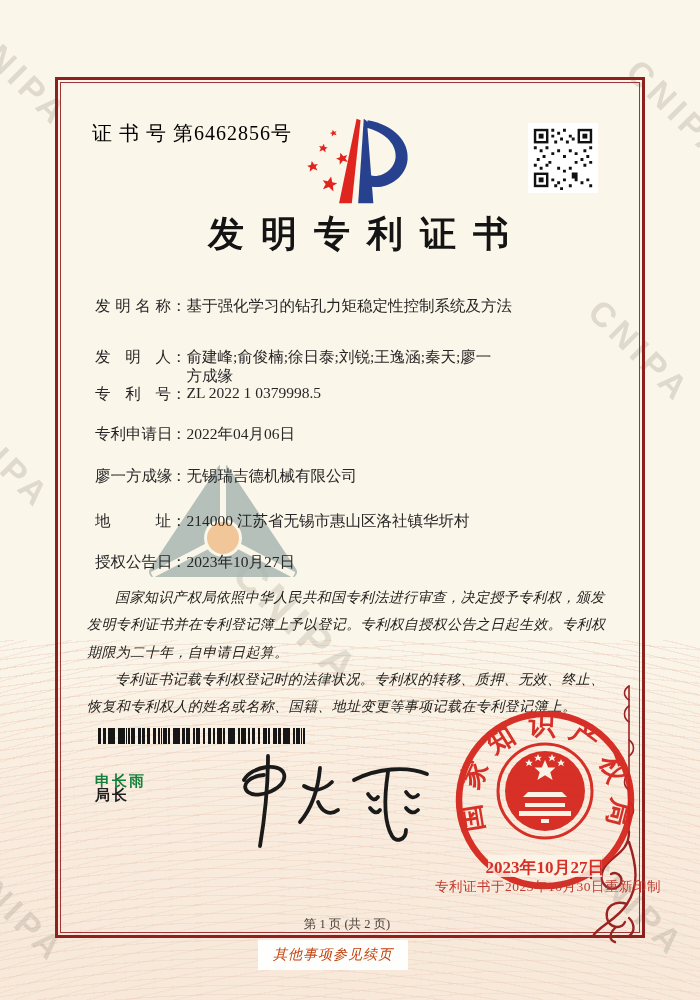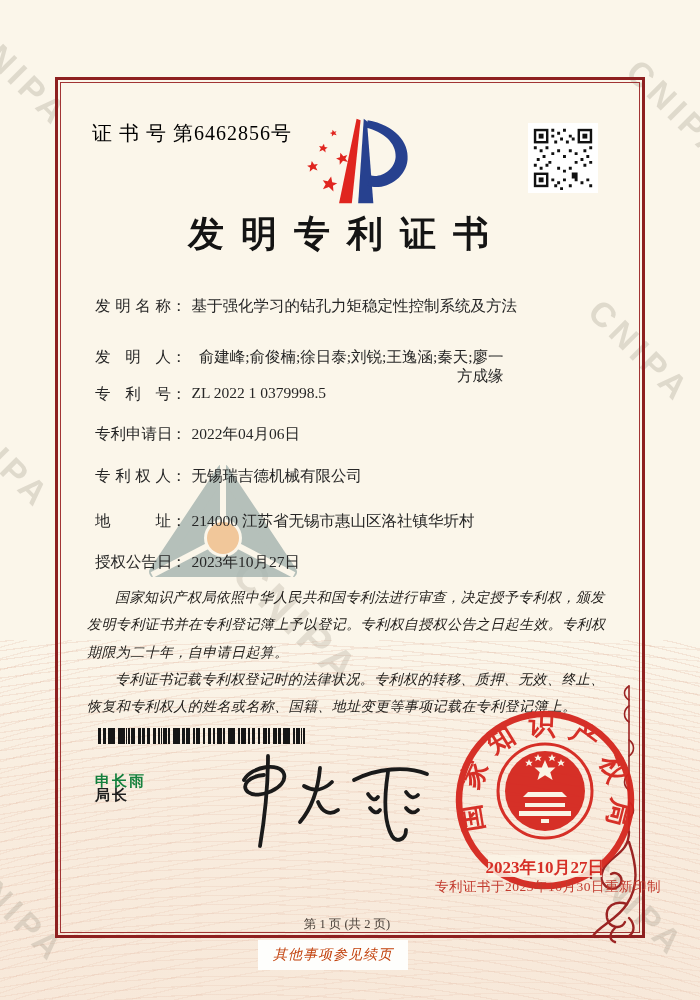--- a/index.html
+++ b/index.html
@@ -30,26 +30,26 @@
   .rigid-text{position:absolute;left:296px;top:466px;font-family:"Liberation Sans",sans-serif;
       font-weight:bold;font-size:66px;letter-spacing:16px;color:#c9c8c4;opacity:0.8;}
 
   
   .frame{position:absolute;left:55px;top:77px;width:584px;height:855px;border:3px solid #8e2020;}
   .frame-inner{position:absolute;left:2px;top:2px;right:2px;bottom:2px;border:1px solid #a13434;}
 
   .cert-no{position:absolute;left:92px;top:120px;font-size:20px;letter-spacing:1px;color:#000000;}
 
   .title{position:absolute;left:55px;width:584px;top:210px;text-align:center;
-         font-size:36px;font-weight:bold;letter-spacing:17px;color:#141414;}
+         font-size:36px;font-weight:bold;letter-spacing:17px;color:#141414;padding-left:20px;}
 
   .row{position:absolute;left:95px;font-size:15.5px;color:#262626;}
   .lab{display:inline-block;width:76px;text-align:justify;text-align-last:justify;vertical-align:top;white-space:nowrap;}
   .colon{display:inline-block;vertical-align:top;}
-  .val{display:inline-block;vertical-align:top;margin-left:5px;text-align:right;}
+  .val{display:inline-block;vertical-align:top;}
   .val.wrap{width:312px;line-height:1.25;}
   .pair2{position:absolute;left:253px;top:0;white-space:nowrap;}
 
   .body-text{position:absolute;left:87px;top:584px;width:526px;color:#23201d;}
   .body-text p{margin:0;text-indent:2em;font-size:14px;line-height:1.95;letter-spacing:0.4px;font-style:italic;}
 
   .barcode{position:absolute;left:98px;top:728px;width:208px;height:16px;
     background:
       repeating-linear-gradient(90deg,#161616 0 2px,rgba(0,0,0,0) 2px 5px),
       repeating-linear-gradient(90deg,#161616 0 1px,rgba(0,0,0,0) 1px 7px),
@@ -176,21 +176,21 @@
   <div class="row" style="top:347px">
     <span class="lab">发明人</span><span class="colon">：</span><span class="val wrap">俞建峰;俞俊楠;徐日泰;刘锐;王逸涵;秦天;廖一方成缘</span>
   </div>
   <div class="row" style="top:384px">
     <span class="lab">专利号</span><span class="colon">：</span><span class="val">ZL 2022 1 0379998.5</span>
   </div>
   <div class="row" style="top:424px">
     <span class="lab">专利申请日</span><span class="colon">：</span><span class="val">2022年04月06日</span>
   </div>
   <div class="row" style="top:466px">
-    <span class="lab">专利权人</span><span class="colon">：</span><span class="val">无锡瑞吉德机械有限公司</span>
+    <span class="lab">廖一方成缘</span><span class="colon">：</span><span class="val">无锡瑞吉德机械有限公司</span>
   </div>
   <div class="row" style="top:511px">
     <span class="lab">地址</span><span class="colon">：</span><span class="val">214000 江苏省无锡市惠山区洛社镇华圻村</span>
   </div>
   <div class="row" style="top:552px;width:520px">
     <span class="lab">授权公告日</span><span class="colon">：</span><span class="val">2023年10月27日</span>
   </div>
 
   <div class="body-text">
     <p>国家知识产权局依照中华人民共和国专利法进行审查，决定授予专利权，颁发发明专利证书并在专利登记簿上予以登记。专利权自授权公告之日起生效。专利权期限为二十年，自申请日起算。</p>

